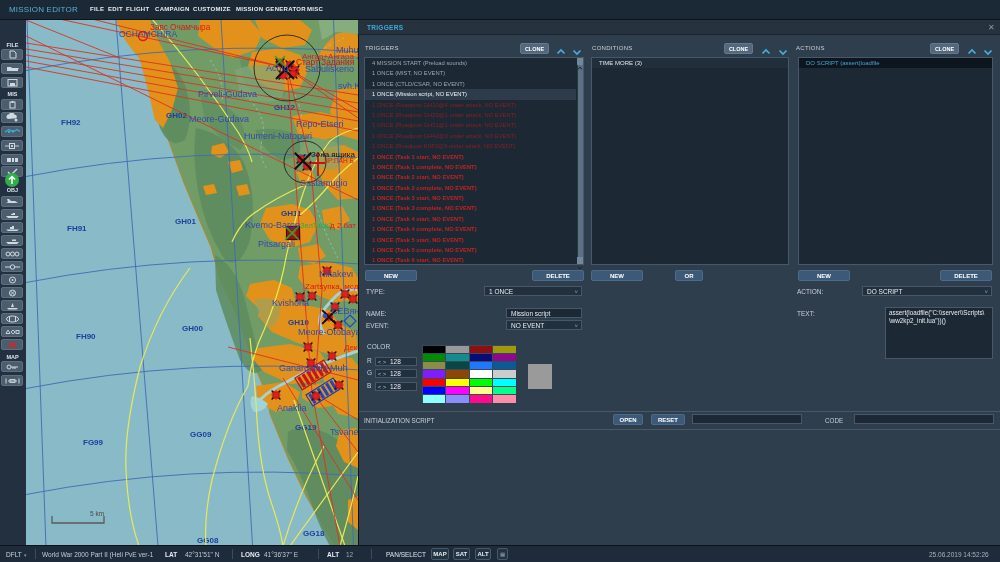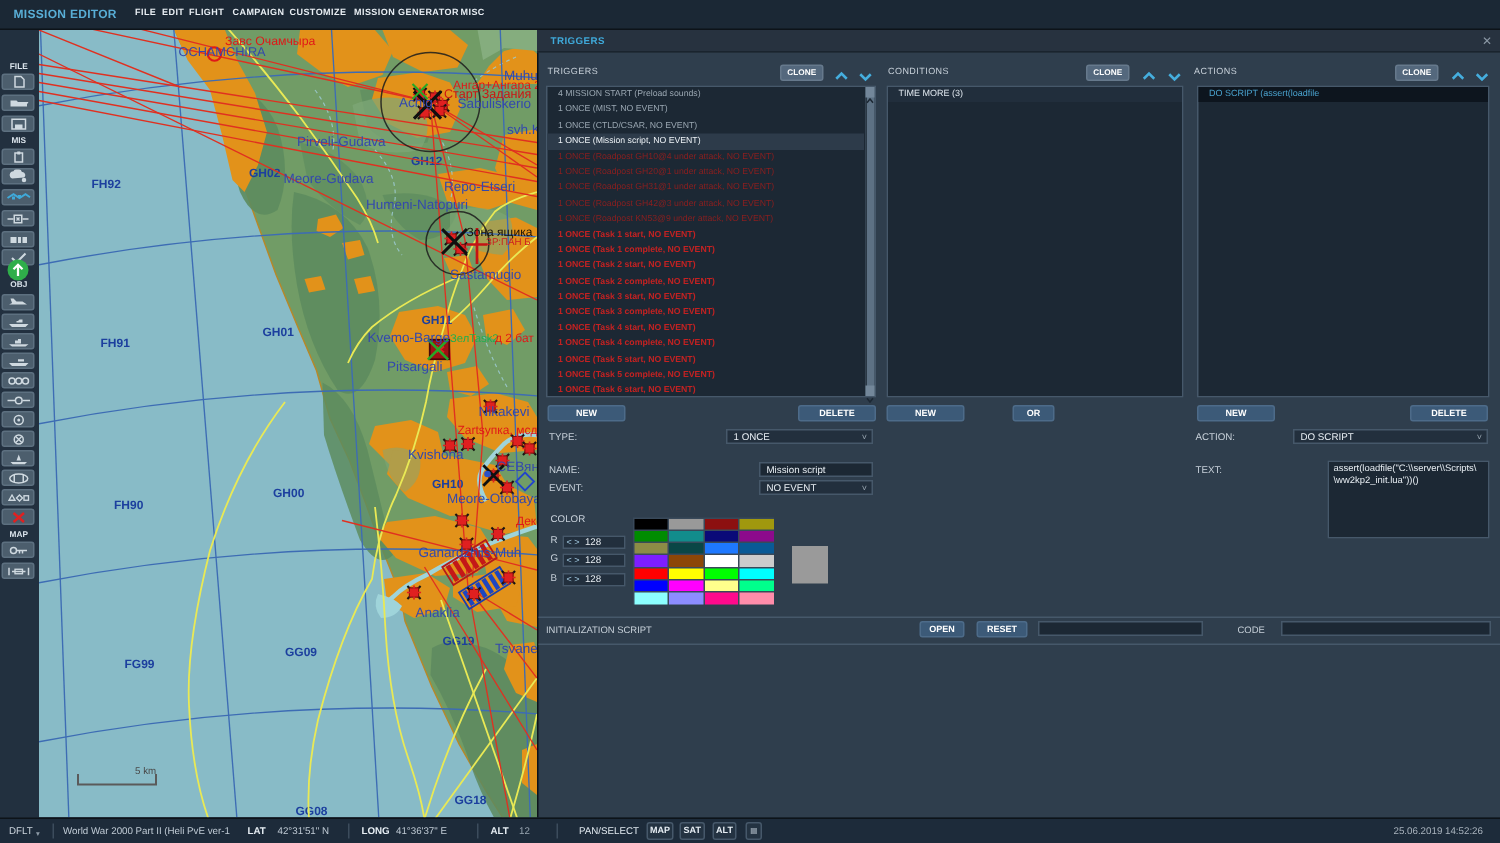--- a/index.html
+++ b/index.html
@@ -1,20 +1,20 @@
 <!DOCTYPE html>
 <html><head>
 <meta charset="utf-8">
 <style>
 * { margin:0; padding:0; box-sizing:border-box; }
 html,body { width:1000px; height:562px; overflow:hidden; background:#303e4c; font-family:"Liberation Sans", sans-serif; }
 #root { position:relative; width:1000px; height:562px; }
 .abs { position:absolute; }
 #topbar { left:0; top:0; width:1000px; height:20px; background:#1b2835; border-bottom:1px solid #0d1319; }
-#logo { left:9px; top:5px; font-size:8px; font-weight:bold; color:#59aed6; letter-spacing:0.2px; }
+#logo { left:9px; top:5px; font-size:8px; font-weight:normal; color:#59aed6; letter-spacing:0.2px; }
 .menu { top:6px; font-size:6px; font-weight:bold; color:#e8eef3; letter-spacing:0.3px; }
 #sidebar { left:0; top:20px; width:26px; height:525px; background:#22303f; }
 #sidebar .sec { position:absolute; width:25px; text-align:center; font-size:5.5px; font-weight:bold; color:#dbe4ec; }
 .sbtn { left:1px; width:22px; height:11px; background:#4c5e6d; border:1px solid #5d7080; border-radius:2px; }
 .sbtn svg { display:block; margin:0 auto; }
 #statusbar { left:0; top:545px; width:1000px; height:17px; background:#1d2b3a; border-top:1px solid #0d1319; color:#c0cbd5; font-size:6.5px; }
 #statusbar .t { top:5px; }
 #statusbar .b { font-weight:bold; color:#e6edf3; }
 #statusbar .sep { top:3px; width:1px; height:10px; background:#3c4c5c; }
 .stbtn { top:2px; height:12px; background:#243342; border:1px solid #46586a; border-radius:2px; color:#e6edf3; font-size:6px; font-weight:bold; text-align:center; line-height:10px; }

